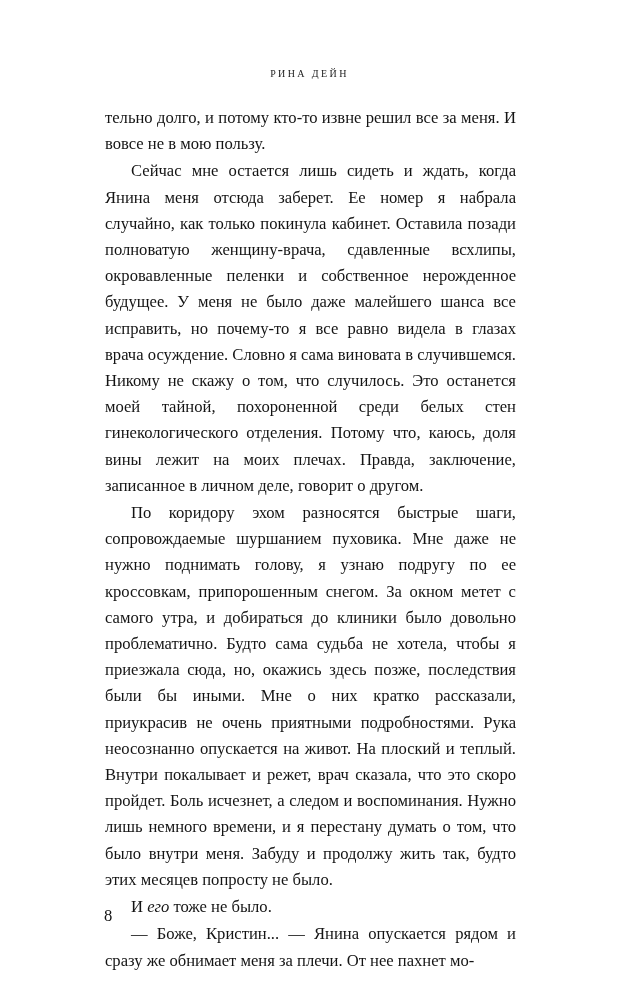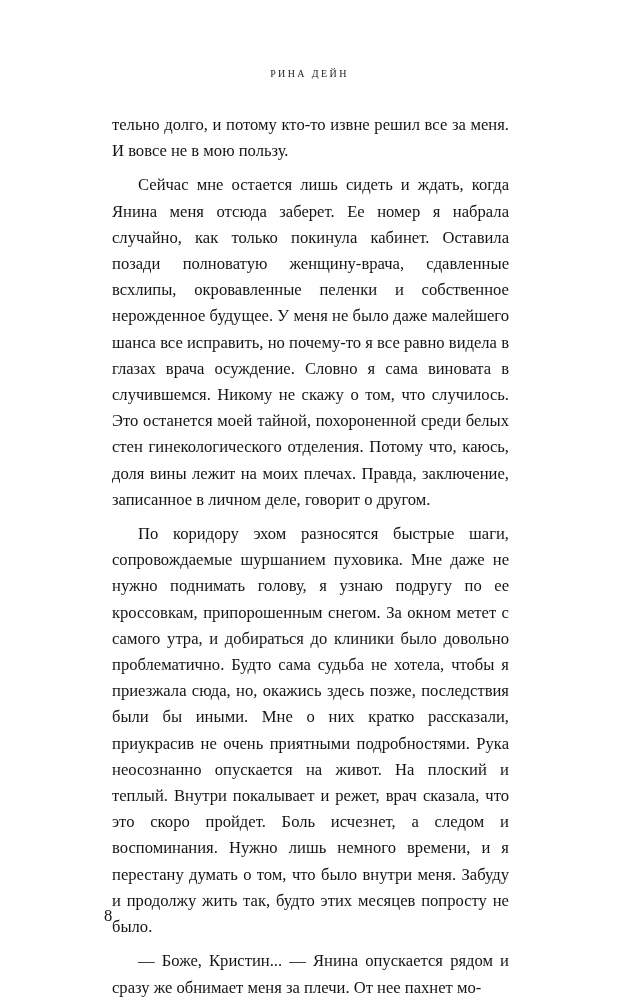--- a/index.html
+++ b/index.html
@@ -42,21 +42,21 @@
     width: 413px;
     font-size: 16.6px;
     line-height: 26.2px;
     text-align: justify;
     text-justify: inter-word;
     color: #141414;
     -webkit-hyphens: manual;
     hyphens: manual;
   }
   .textblock p {
-    margin: 8px;
+    margin: 1px;
     text-indent: 0;
   }
   .textblock p.ind {
     text-indent: 26px;
   }
   .textblock p em {
     font-style: italic;
   }
   .folio {
     position: absolute;
@@ -70,19 +70,19 @@
 <body>
 
 <div class="page">
 
   <div class="running-head">Рина Дейн</div>
 
   <div class="textblock">
     <p>тельно долго, и потому кто-то извне решил все за меня. И вовсе не в мою пользу.</p>
     <p class="ind">Сейчас мне остается лишь сидеть и ждать, когда Янина меня отсюда заберет. Ее номер я набрала случайно, как только покинула кабинет. Оставила позади полноватую женщину-врача, сдавленные всхлипы, окровавленные пеленки и собственное нерожденное будущее. У меня не было даже малейшего шанса все исправить, но почему-то я все равно видела в глазах врача осуждение. Словно я сама виновата в случившемся. Никому не скажу о том, что случилось. Это останется моей тайной, похороненной среди белых стен гинекологического отделения. Потому что, каюсь, доля вины лежит на моих плечах. Правда, заключение, записанное в личном деле, говорит о другом.</p>
     <p class="ind">По коридору эхом разносятся быстрые шаги, сопровождаемые шуршанием пуховика. Мне даже не нужно поднимать голову, я узнаю подругу по ее кроссовкам, припорошенным снегом. За окном метет с самого утра, и добираться до клиники было довольно проблематично. Будто сама судьба не хотела, чтобы я приезжала сюда, но, окажись здесь позже, последствия были бы иными. Мне о них кратко рассказали, приукрасив не очень приятными подробностями. Рука неосознанно опускается на живот. На плоский и теплый. Внутри покалывает и режет, врач сказала, что это скоро пройдет. Боль исчезнет, а следом и воспоминания. Нужно лишь немного времени, и я перестану думать о том, что было внутри меня. Забуду и продолжу жить так, будто этих месяцев попросту не было.</p>
+    <p class="ind"><span>И </span><em>его</em><span> тоже не было.</span></p>
     <p class="ind">— Боже, Кристин... — Янина опускается рядом и сразу же обнимает меня за плечи. От нее пахнет мо-</p>
-    <p class="ind"><span>И </span><em>его</em><span> тоже не было.</span></p>
   </div>
 
   <div class="folio">8</div>
 
 </div>
 
 </body></html>

